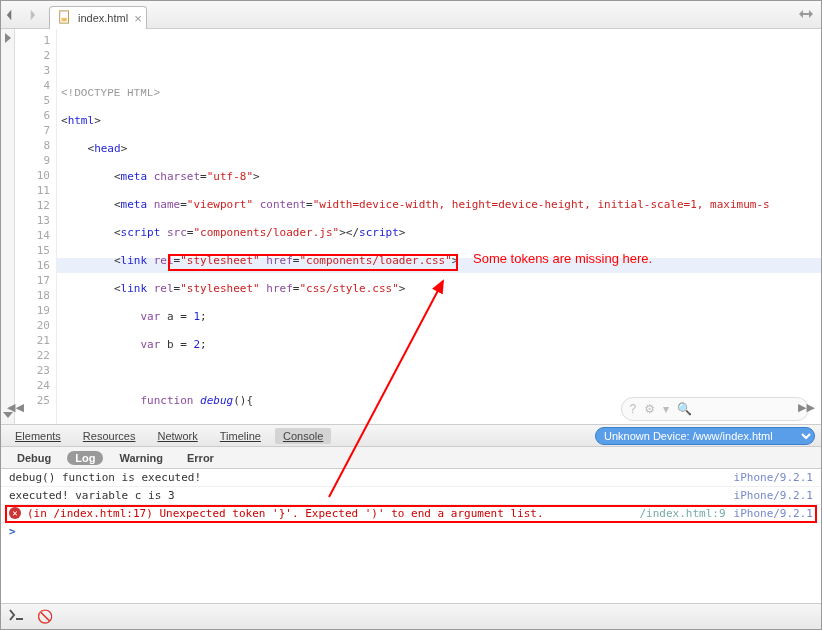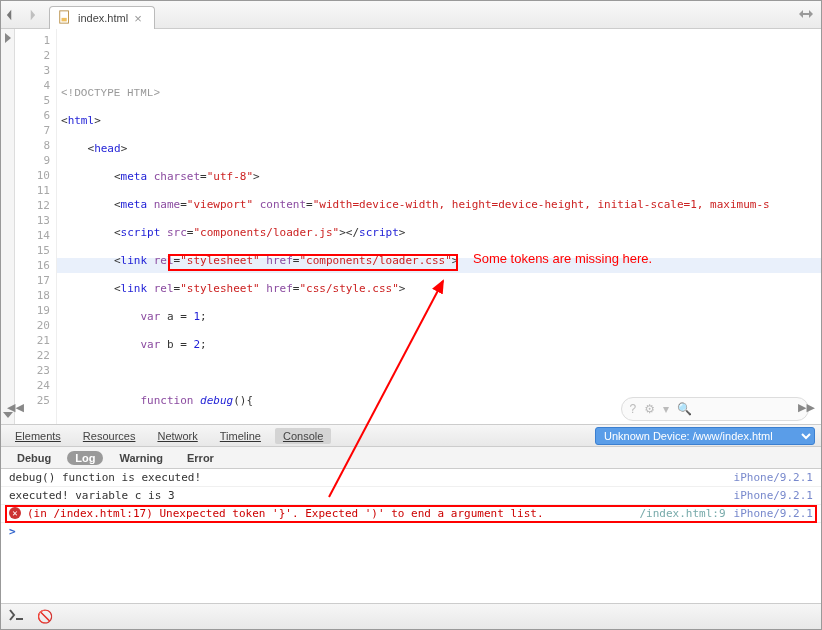--- a/index.html
+++ b/index.html
@@ -1,20 +1,20 @@
 <!DOCTYPE html>
 <html><head>
 <meta charset="utf-8">
 <style>
 * { margin:0; padding:0; box-sizing:border-box; }
 body { font-family: "Helvetica Neue", Arial, sans-serif; font-size:12px; color:#333; background:#fff; width:822px; height:630px; position:relative; border:1px solid #999; overflow:hidden; }
 .topbar { height:28px; background:linear-gradient(#f8f8f8,#ebebeb); border-bottom:1px solid #ccc; display:flex; align-items:center; }
 .nav-arrows { width:36px; height:22px; margin:0 4px; display:flex; align-items:center; }
 .nav-arrows svg { width:16px; height:14px; fill:#777; }
-.tab { display:flex; align-items:center; background:#fff; border:1px solid #bbb; border-bottom:none; border-radius:4px 4px 0 0; height:23px; padding:0 12px 0 8px; margin-left:4px; gap:6px; position:relative; top:3px; }
+.tab { display:flex; align-items:center; background:#fff; border:1px solid #bbb; border-bottom:none; border-radius:4px 4px 0 0; height:23px; padding:0 4px 0 8px; margin-left:4px; gap:6px; position:relative; top:3px; }
 .tab .fileicon svg { width:14px; height:14px; }
 .tab .tabname { font-size:11px; color:#444; }
 .tab .tabclose { color:#999; font-size:13px; }
 .right-expand { margin-left:auto; margin-right:8px; color:#888; }
 .editor { display:flex; height:396px; border-bottom:1px solid #ccc; position:relative; }
 .gutter { width:42px; background:#fff; border-right:1px solid #eee; text-align:right; padding:4px 6px 0 0; font-family: Menlo, Consolas, monospace; font-size:11px; color:#a8a8a8; }
 .gutter div { height:15px; line-height:15px; }
 .left-handle { width:14px; background:#f5f5f5; border-right:1px solid #ddd; display:flex; flex-direction:column; justify-content:space-between; align-items:center; padding:4px 0; }
 .left-handle svg { width:10px; height:10px; fill:#888; }
 .code { flex:1; font-family: Menlo, Consolas, monospace; font-size:11px; padding:4px 0 0 4px; white-space:pre; position:relative; overflow:hidden; }
@@ -33,21 +33,21 @@
 .arrow-svg { position:absolute; z-index:6; pointer-events:none; }
 .floatbar { position:absolute; right:12px; top:368px; height:24px; border:1px solid #ddd; border-radius:12px; background:#fafafa; display:flex; align-items:center; padding:0 8px; gap:8px; }
 .floatbar .ic { color:#bbb; font-size:12px; }
 .floatbar input { border:none; background:transparent; width:100px; font-size:11px; outline:none; }
 .bottom-chevrons { position:absolute; right:6px; top:400px; color:#888; display:flex; gap:8px; font-size:11px; z-index:3; }
 .bottom-chevrons.left-ch { left:6px; right:auto; }
 .inspector-tabs { height:22px; background:linear-gradient(#f6f6f6,#e8e8e8); border-bottom:1px solid #ccc; display:flex; align-items:center; padding:0 6px; gap:6px; font-size:11px;text-decoration:underline; }
 .inspector-tabs .itab { padding:2px 8px; color:#444; cursor:pointer; }
 .inspector-tabs .itab.active { background:#d4d4d4; border-radius:2px; }
 .inspector-tabs .device { margin-left:auto; }
-.inspector-tabs select { font-size:11px; width:220px; background:#5a9de8; color:#fff; border:1px solid #3b7fd0; border-radius:3px; padding:1px 4px; }
+.inspector-tabs select { font-size:11px; width:220px; background:#5a9de8; color:#fff; border:1px solid #3b7fd0; border-radius:9px; padding:1px 4px; }
 .level-tabs { height:22px; background:#f4f4f4; border-bottom:1px solid #ccc; display:flex; align-items:center; padding:0 8px; gap:8px; font-size:11px; }
 .level-tabs .ltab { padding:1px 8px; color:#444; font-weight:bold; cursor:pointer; }
 .level-tabs .ltab.active { background:#9a9a9a; color:#fff; border-radius:8px; }
 .console { height:98px; overflow:hidden; font-family: Menlo, Consolas, monospace; font-size:11px; position:relative; }
 .console .crow { display:flex; padding:2px 8px; border-bottom:1px solid #f0f0f0; }
 .console .cmsg { flex:1; }
 .console .csrc { color:#7aa; }
 .console .cdev { color:#78c; margin-left:8px; }
 .console .err { color:#c00; }
 .console .err-icon { width:12px; height:12px; background:#c33; border-radius:50%; display:inline-flex; align-items:center; justify-content:center; color:#fff; font-size:9px; margin-right:6px; flex-shrink:0; }

